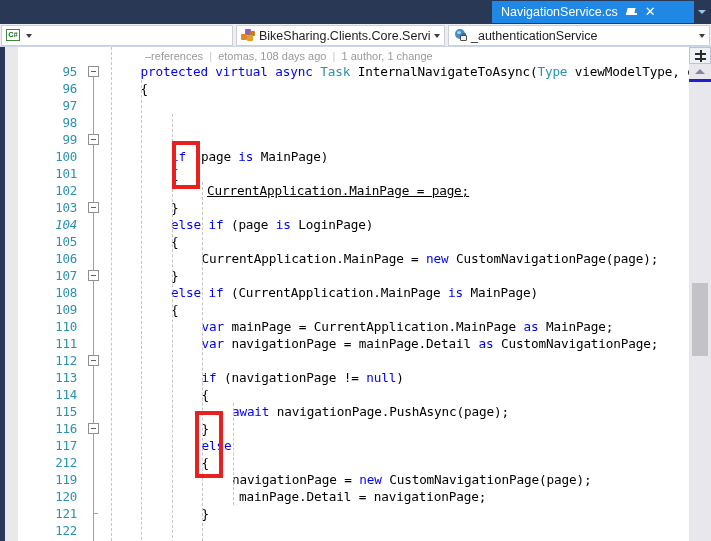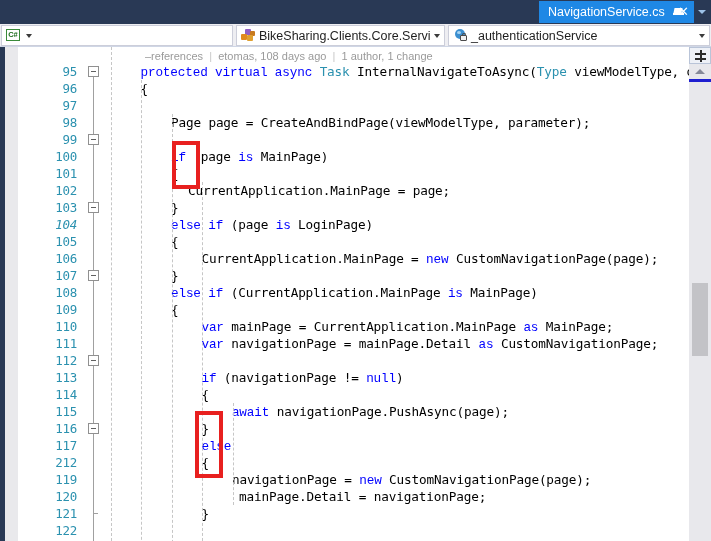--- a/index.html
+++ b/index.html
@@ -154,21 +154,21 @@
   }
   .fold-end{
     position:absolute;left:8px;width:5px;height:1px;background:#a0a0a0;
   }
 
   .cline{
     position:absolute;left:0;height:17px;line-height:17px;white-space:pre;
     font-family:"DejaVu Sans Mono", monospace;font-size:12.7px;
     color:#000000;letter-spacing:-0.15px;
   }
-  .kw{color:#0000ff;font-family:Liberation Mono, monospace;}
+  .kw{color:#0000ff;}
   .ty{color:#2b91af;}
 
   
   .guide{position:absolute;width:0;border-left:1px dashed #c6c6c6;}
 
   
   .codelens{
     position:absolute;left:0;height:15px;line-height:15px;
     font-family:"Liberation Sans", sans-serif;font-size:11px;color:#9a9a9a;
     white-space:pre;
@@ -208,21 +208,21 @@
   .scroll-mark{
     position:absolute;right:18px;width:4px;height:8px;background:#1f1fd0;
   }
 </style>
 </head>
 <body>
 
 <div id="app">
 
   <div class="tabstrip">
-    <div class="doc-tab" id="docTab" style="width: 155px;">
+    <div class="doc-tab" id="docTab" style="width: 202px;">
       <span class="doc-tab-label">NavigationService.cs</span>
       <span class="tab-pin"></span>
       <span class="tab-close">✕</span>
     </div>
     <div class="tab-overflow">
       <span class="tri-down"></span>
     </div>
   </div>
 
   <div class="navbar">
@@ -315,25 +315,24 @@
         <div class="fold-box" style="top: 223px;"></div>
         <div class="fold-box" style="top: 308px;"></div>
         <div class="fold-box" style="top: 376px;"></div>
       </div>
 
     <div class="code-col" id="codeCol">
       <div class="codelens" id="codelens" style="top:2px;left:42px;"><span>–references</span><span class="cl-sep">  |  </span><span>etomas, 108 days ago</span><span class="cl-sep">  |  </span><span>1 author, 1 change</span></div>
     <div class="cline" style="top: 16px; left: 37.48px;"><span class="kw">protected </span><span class="kw">virtual </span><span class="kw">async </span><span class="ty">Task</span><span> InternalNavigateToAsync(</span><span class="ty">Type</span><span> viewModelType, obj</span></div>
         <div class="cline" style="top: 33px; left: 37.48px;"><span>{</span></div>
         <div class="cline" style="top: 50px; left: 37.48px;"><span></span></div>
-        <div class="cline" style="top: 67px; left: 67.96px;"><span>Page page = CreateAndBindPage(viewModelType, parameter);</span></div>
         <div class="cline" style="top: 84px; left: 67.96px;"><span></span></div>
         <div class="cline" style="top: 101px; left: 67.96px;"><span class="kw">if</span><span> (page </span><span class="kw">is</span><span> MainPage)</span></div>
         <div class="cline" style="top: 118px; left: 67.96px;"><span>{</span></div>
-        <div class="cline" style="top: 135px; left: 85px;"><span>CurrentApplication.MainPage = page;</span></div>
+        <div class="cline" style="top: 135px; left: 104px; text-decoration: underline;"><span>CurrentApplication.MainPage = page;</span></div>
         <div class="cline" style="top: 152px; left: 67.96px;"><span>}</span></div>
         <div class="cline" style="top: 169px; left: 67.96px;"><span class="kw">else</span><span> </span><span class="kw">if</span><span> (page </span><span class="kw">is</span><span> LoginPage)</span></div>
         <div class="cline" style="top: 186px; left: 67.96px;"><span>{</span></div>
         <div class="cline" style="top: 203px; left: 98.44px;"><span>CurrentApplication.MainPage = </span><span class="kw">new</span><span> CustomNavigationPage(page);</span></div>
         <div class="cline" style="top: 220px; left: 67.96px;"><span>}</span></div>
         <div class="cline" style="top: 237px; left: 67.96px;"><span class="kw">else</span><span> </span><span class="kw">if</span><span> (CurrentApplication.MainPage </span><span class="kw">is</span><span> MainPage)</span></div>
         <div class="cline" style="top: 254px; left: 67.96px;"><span>{</span></div>
         <div class="cline" style="top: 288px; left: 98.44px;"><span class="kw">var</span><span> navigationPage = mainPage.Detail </span><span class="kw">as</span><span> CustomNavigationPage;</span></div>
         <div class="cline" style="top: 271px; left: 98.44px;"><span class="kw">var</span><span> mainPage = CurrentApplication.MainPage </span><span class="kw">as</span><span> MainPage;</span></div>
         <div class="cline" style="top: 305px; left: 98.44px;"><span></span></div>

